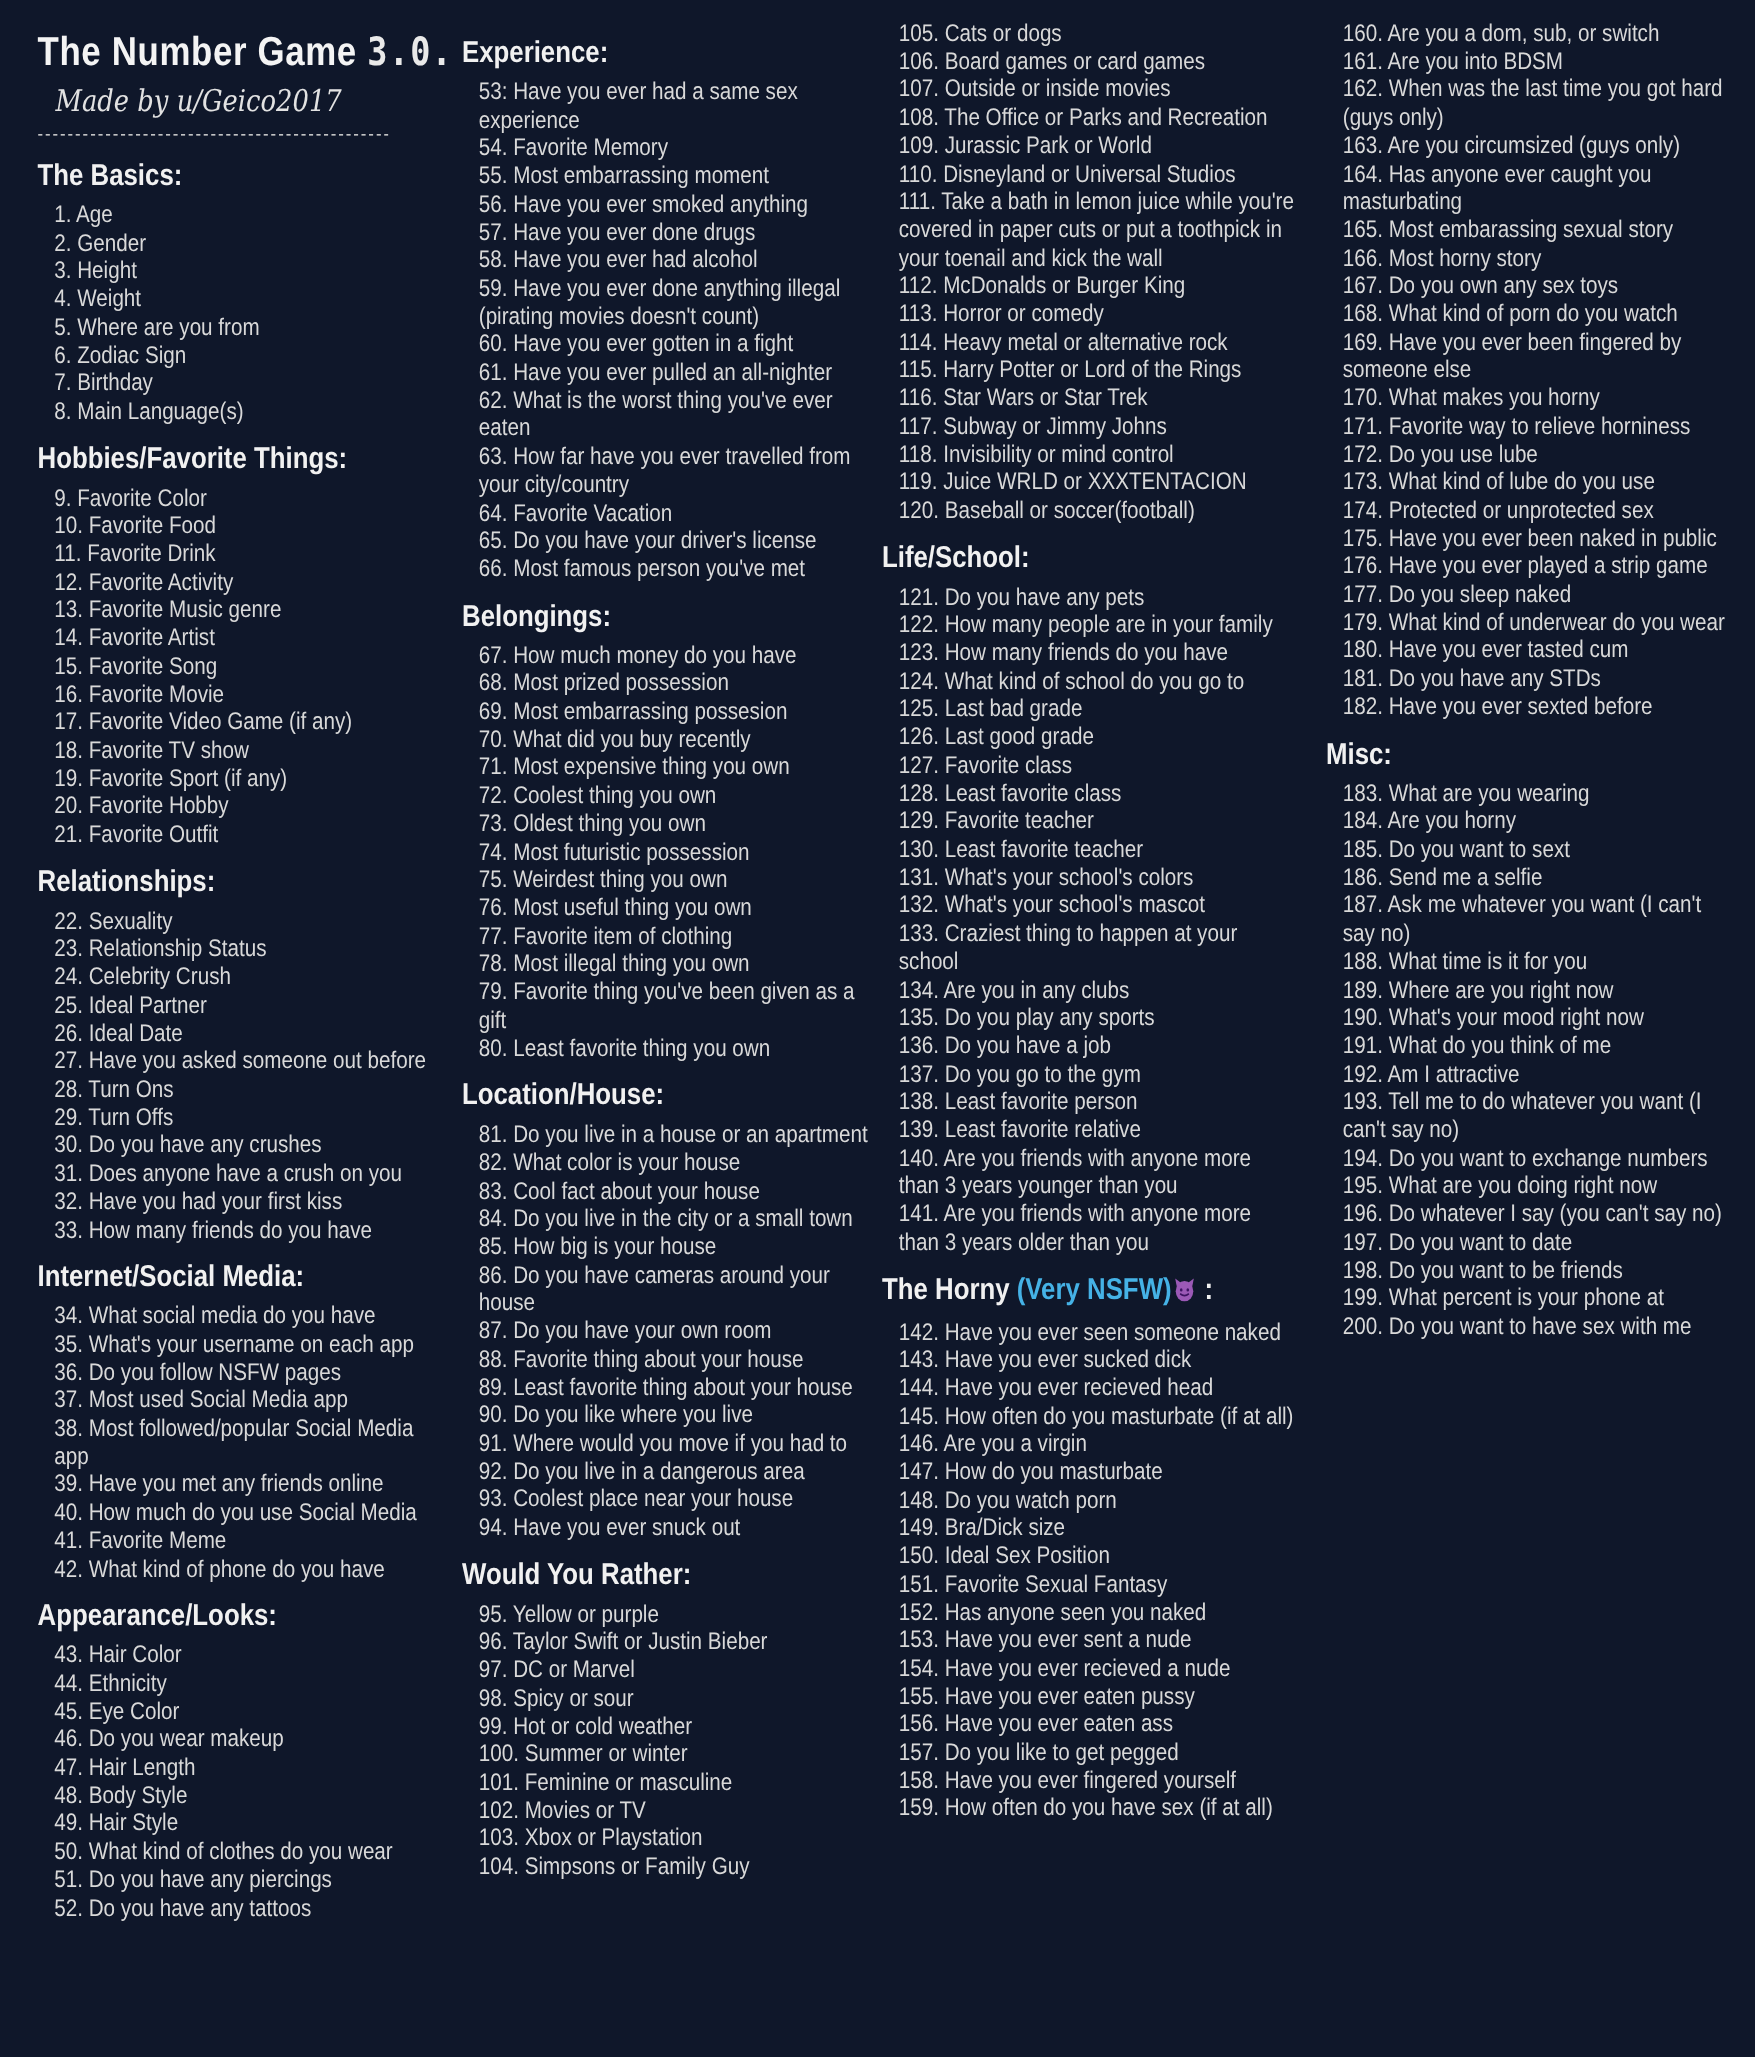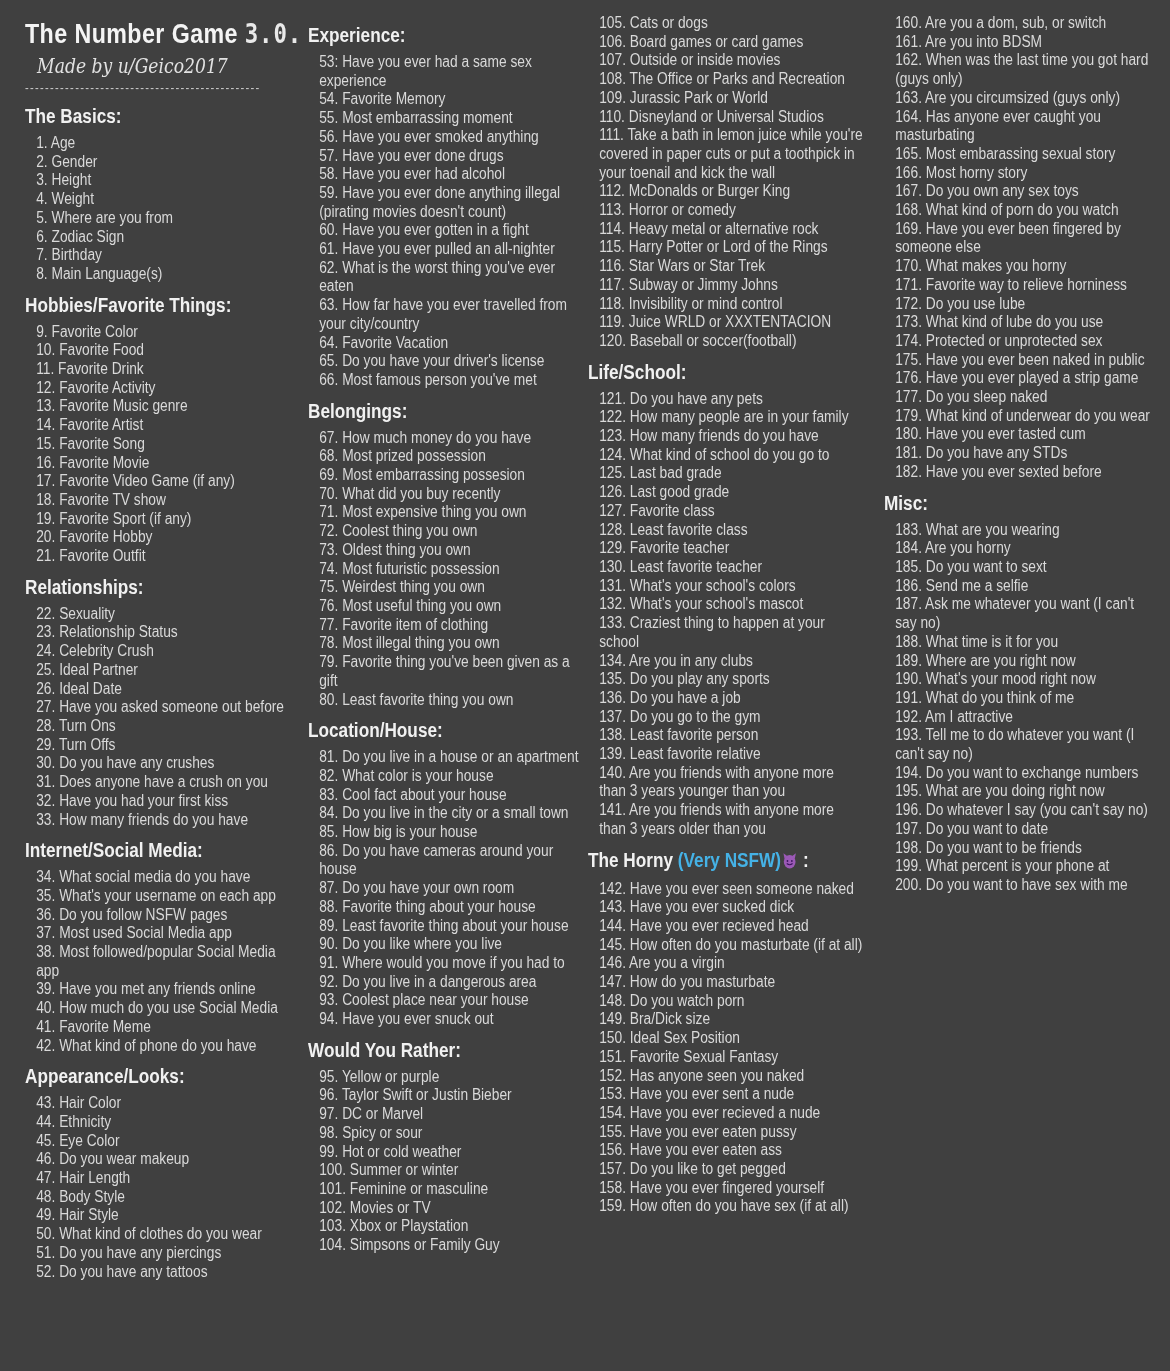--- a/index.html
+++ b/index.html
@@ -11,21 +11,21 @@
     width: 1170px;
     height: 1371px;
     overflow: hidden;
     position: relative;
     font-family: "Liberation Sans", sans-serif;
     -webkit-font-smoothing: antialiased;
   }
   .page {
     position: absolute;
     inset: 0;
-    background: #404040;
+    background: #0f172a;
   }
   .col {
     position: absolute;
     top: 0;
     width: 320px;
     padding-top: 14px;
     transform: scaleX(0.86);
     transform-origin: top left;
     color: #d9d9d9;
   }

